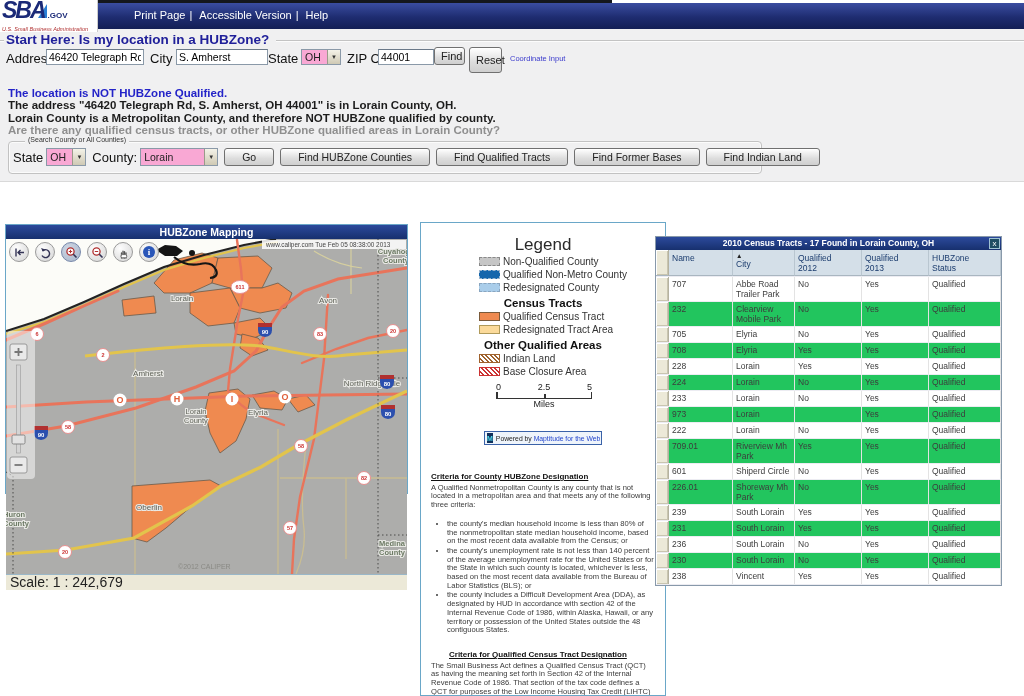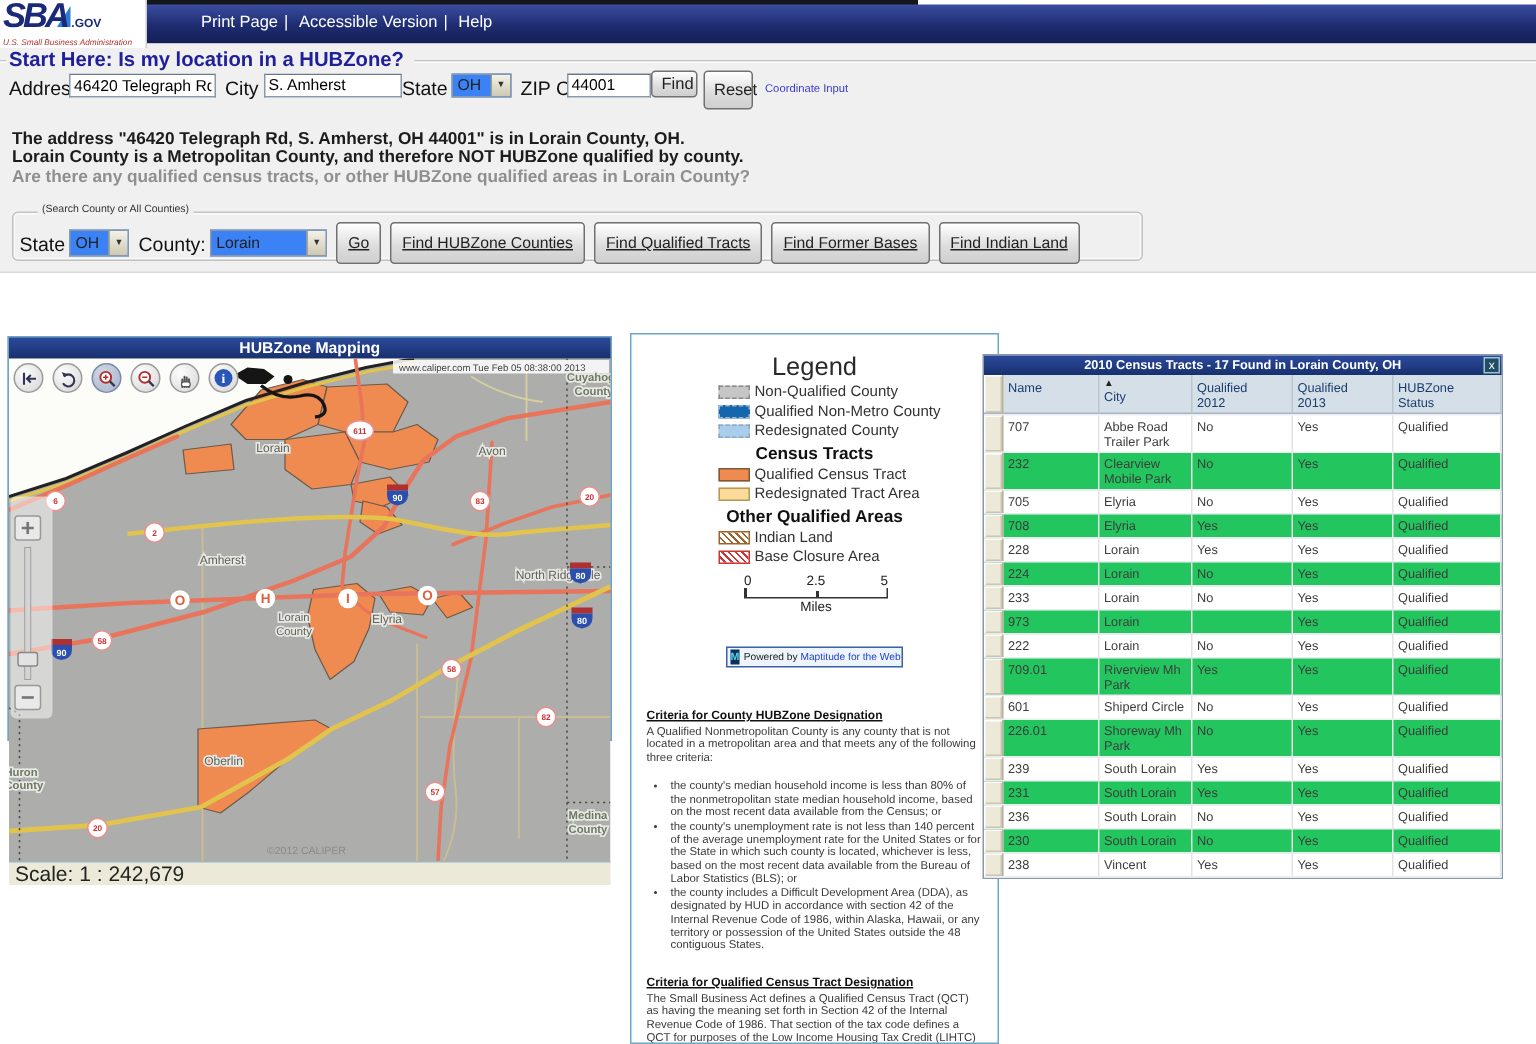--- a/index.html
+++ b/index.html
@@ -23,21 +23,21 @@
   .gray-band{position:absolute;left:0;top:29px;width:1024px;height:152px;background:#f0f0f1;
              border-bottom:1px solid #d9d9d9;}
   .hr-groove{position:absolute;left:0;top:40px;width:1024px;height:0;
              border-top:1px solid #c3c3c3;border-bottom:1px solid #fcfcfc;}
   .page-title{position:absolute;left:4px;top:32px;z-index:2;background:#f0f0f1;
               padding:0 7px 2px 2px;font-size:13.5px;font-weight:bold;color:#20209a;}
   .frm-label{position:absolute;font-size:13px;color:#111;top:51px;}
   .frm-input{position:absolute;top:49px;height:14px;border:1px solid #8a99a8;
              border-top-color:#6a7888;background:#fff;font-size:10.5px;padding:0 2px;
              font-family:"Liberation Sans",sans-serif;}
-  .selbox{position:absolute;top:49px;height:16px;background:#3b82f6;border:1px solid #8a99a8;
+  .selbox{position:absolute;top:49px;height:16px;background:#f9a8d4;border:1px solid #8a99a8;
           display:flex;align-items:center;font-size:10.5px;box-sizing:border-box;}
   .selbox .txt{padding:0 3px;flex:1;}
   .sel-arrow{width:12px;height:100%;background:linear-gradient(#f4f2e8,#cfc9b4);
              border-left:1px solid #9a9a8a;display:flex;align-items:center;justify-content:center;
              font-size:6px;color:#333;}
   .btn{border:1px solid #707070;border-radius:3px;background:linear-gradient(#ffffff,#dcdcdc 60%,#cfcfcf);
        font-size:11px;color:#222;text-align:center;box-shadow:inset 0 1px 0 #fff;
        font-family:"Liberation Sans",sans-serif;cursor:pointer;}
   .btn-find{position:absolute;left:434px;top:47px;width:31px;height:18px;}
   .btn-reset{position:absolute;left:469px;top:47px;width:33px;height:26px;}
@@ -47,21 +47,21 @@
   .res-1{color:#2323c8;}
   .res-2,.res-3{color:#1c1c1c;}
   .res-4{color:#8f8f8f;}
   
   .cnty-fs{position:absolute;left:8px;top:141px;width:752px;height:31px;border:1px solid #c2c2c2;
            border-radius:4px;box-shadow:inset 0 0 0 1px #fbfbfb;}
   .cnty-legend{position:absolute;left:16px;top:-6px;font-size:7px;color:#333;background:#f0f0f1;padding:0 3px;}
   .cnty-row{position:absolute;left:4px;top:6px;display:flex;align-items:center;}
   .cnty-row .lb{font-size:13px;color:#111;margin-right:3px;}
   .cnty-row .selbox{position:static;margin-right:6px;}
-  .cnty-row .btn{height:28px;margin-right:6px;padding:0 7px;font-size:10.5px;white-space:nowrap;text-decoration:underline;}
+  .cnty-row .btn{height:18px;margin-right:6px;padding:0 17px;font-size:10.5px;white-space:nowrap;}
   
   .map-panel{position:absolute;left:5px;top:224px;width:403px;height:270px;border:1px solid #6aa7c8;
              box-sizing:border-box;background:#adadab;}
   .map-titlebar{height:14px;background:linear-gradient(#2c4a9c,#17306e);color:#fff;font-size:10.5px;
                 font-weight:bold;text-align:center;line-height:14px;}
   .map-body{position:relative;width:401px;height:335px;}
   .map-toolbar{position:absolute;left:3px;top:3px;display:flex;gap:6px;z-index:4;}
   .tool-btn{width:20px;height:20px;border-radius:50%;border:1px solid #9a9a9a;
             background:radial-gradient(circle at 35% 30%,#fdfdfd,#d4d4d4);
             display:flex;align-items:center;justify-content:center;box-sizing:border-box;}
@@ -83,21 +83,21 @@
   .sb-mid{position:absolute;bottom:0;left:48px;width:1.5px;height:4px;background:#333;}
   .sb-unit{text-align:center;}
   .maptitude{margin:22px auto 0 auto;width:118px;height:14px;border:1px solid #3a62a8;background:#eef4fb;
              display:flex;align-items:center;padding:0 2px;box-sizing:border-box;}
   .mt-icon{width:10px;height:10px;background:#10305c;color:#4fd8e8;font-size:7px;font-weight:bold;
            display:flex;align-items:center;justify-content:center;margin-right:3px;}
   .mt-text{font-size:6.8px;color:#222;white-space:nowrap;}
   .mt-text b{color:#2244cc;font-weight:normal;}
   .criteria{padding:0 10px;font-size:7.6px;line-height:8.7px;color:#3a3a3a;}
   .crit-head{margin-top:28px;font-size:8px;font-weight:bold;text-decoration:underline;color:#111;}
-  .crit-head.second{margin-top:16px;}
+  .crit-head.second{margin-top:16px;margin-left:18px;}
   .criteria p{margin:2px 0 0 0;}
   .criteria ul{margin:10px 0 0 0;padding-left:16px;}
   .criteria li{margin-bottom:1px;}
   
   .tbl-panel{position:absolute;left:655px;top:236px;width:347px;background:#fff;
              border:1px solid #8899aa;box-sizing:border-box;z-index:10;}
   .tbl-titlebar{position:relative;height:13px;background:linear-gradient(#2c4a9c,#17306e);color:#fff;
                 font-size:8.5px;font-weight:bold;text-align:center;line-height:13px;}
   .tbl-close{position:absolute;right:1px;top:1px;width:11px;height:11px;background:#1f4d63;
              border:1px solid #9fc2d2;color:#fff;font-size:8px;line-height:9px;text-align:center;
@@ -146,20 +146,21 @@
   <span class="txt">OH</span>
   <span class="sel-arrow">▼</span>
 </div>
 <span class="frm-label" style="left:347px;">ZIP Code</span>
 <input class="frm-input" style="left: 378px; width: 50px;" value="44001">
 <button class="btn btn-find">Find</button>
 <button class="btn btn-reset">Reset</button>
 <a href="#" class="coord-link">Coordinate Input</a>
 
 <div class="result">
+  <div class="res-1">The location is NOT HUBZone Qualified.</div>
   <div class="res-2">The address "46420 Telegraph Rd, S. Amherst, OH 44001" is in Lorain County, OH.</div>
   <div class="res-3">Lorain County is a Metropolitan County, and therefore NOT HUBZone qualified by county.</div>
   <div class="res-4">Are there any qualified census tracts, or other HUBZone qualified areas in Lorain County?</div>
 </div>
 
 <div class="cnty-fs">
   <div class="cnty-legend">(Search County or All Counties)</div>
   <div class="cnty-row">
     <span class="lb">State</span>
     <div class="selbox" style="width:40px;height:18px;">

